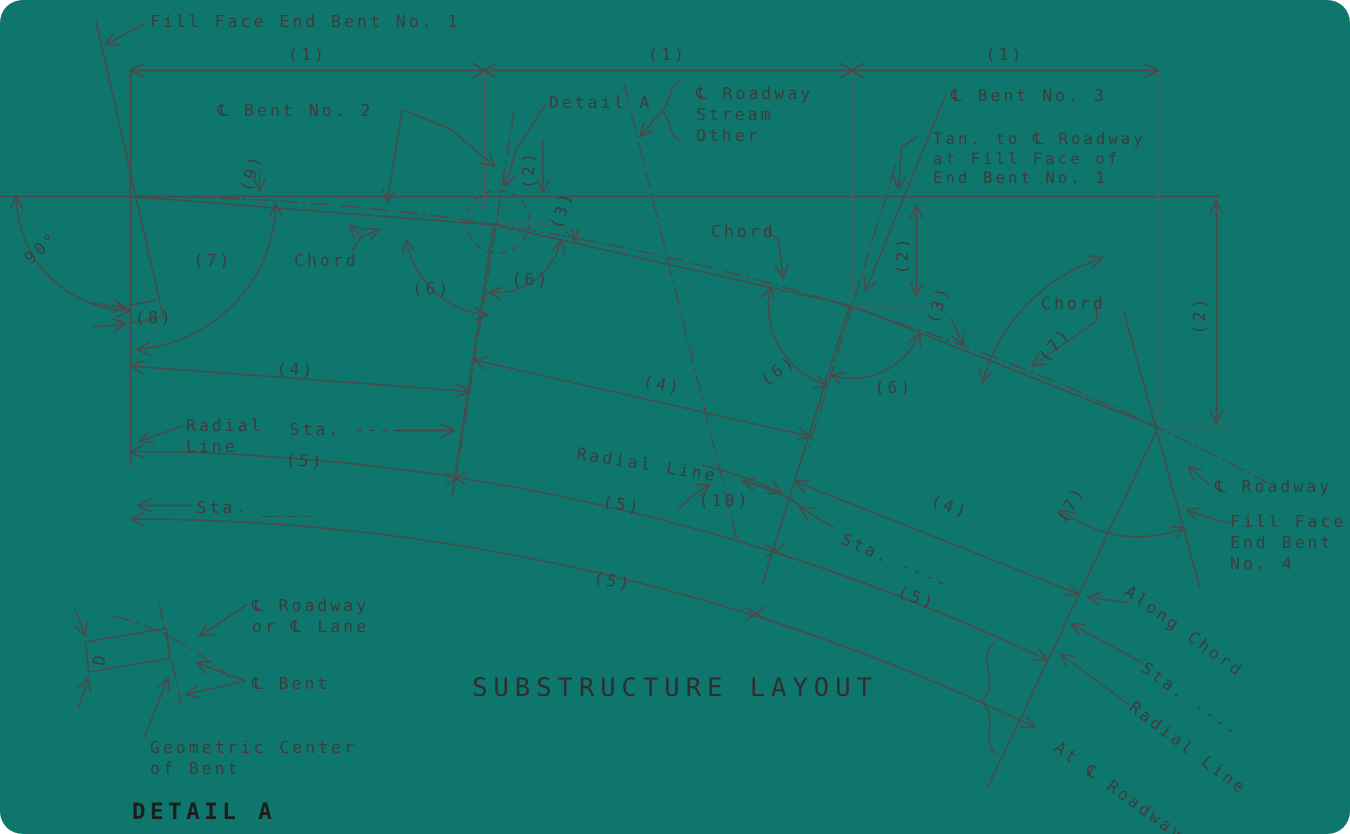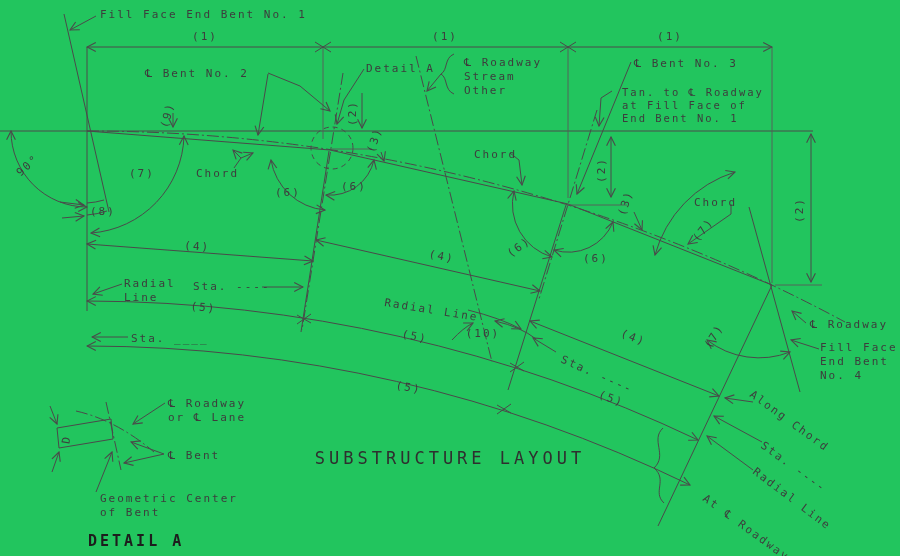--- a/index.html
+++ b/index.html
@@ -1,16 +1,16 @@
 <!DOCTYPE html>
 <html><head>
 <meta charset="utf-8">
 <style>
   html,body{margin:0;padding:0;background:#fff;}
-  .canvas{position:relative;width:900px;height:556px;background:#22c55e;overflow:hidden;}
+  .canvas{position:relative;width:900px;height:556px;background:#0f766e;overflow:hidden;border-radius:15px;}
   svg{display:block;}
   .ln{fill:none;stroke:#4a4a4a;stroke-width:1;}
   .lt{fill:none;stroke:#5a5a5a;stroke-width:0.9;}
   .dd{fill:none;stroke:#4a4a4a;stroke-width:1;stroke-dasharray:12 3 2 3;}
   .ds{fill:none;stroke:#4a4a4a;stroke-width:1;stroke-dasharray:5 4;}
   text.lbl{font-family:"DejaVu Sans Mono","DejaVu Sans",monospace;font-size:11px;
     letter-spacing:2px;fill:#3d3d3d;}
   text.sm{font-size:10.5px;}
   text.ttl{font-family:"DejaVu Sans Mono","DejaVu Sans",monospace;font-size:17px;
     letter-spacing:4px;fill:#2f2f2f;}

